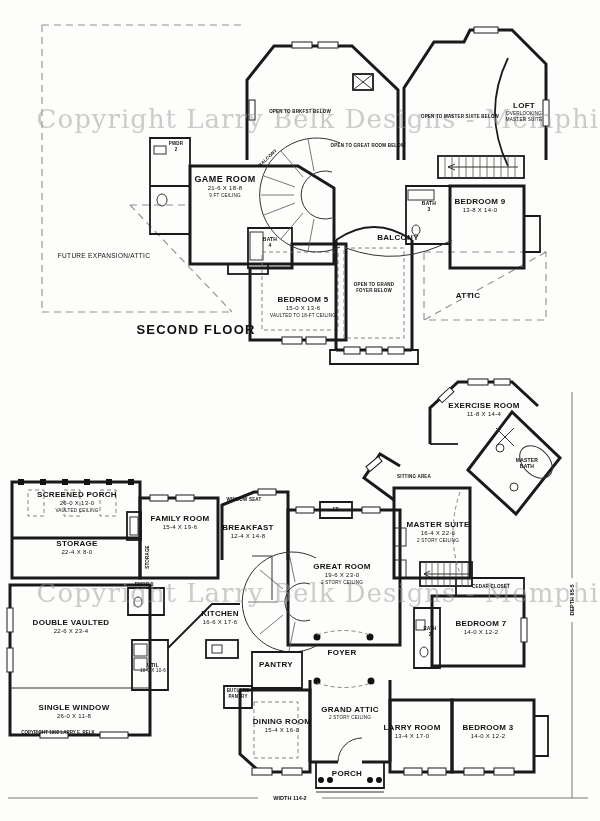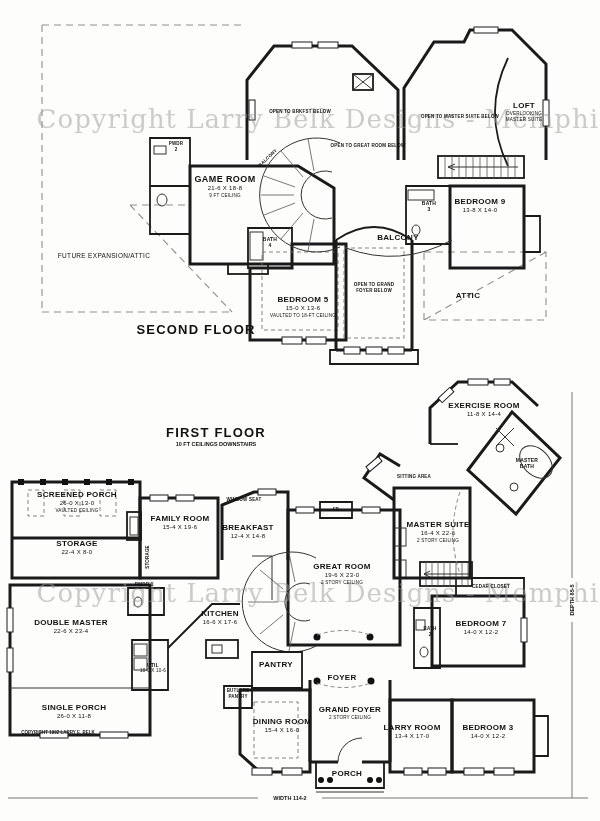--- a/index.html
+++ b/index.html
@@ -254,44 +254,40 @@
     <div>2</div>
   </div>
   <div class="lbl t4" style="left:300px;top:112px">OPEN TO BRKFST BELOW</div>
   <div class="lbl t4" style="left:368px;top:146px">OPEN TO GREAT ROOM BELOW</div>
   <div class="lbl t4" style="left:460px;top:117px">OPEN TO MASTER SUITE BELOW</div>
   <div class="lbl t4" style="left:374px;top:288px">
     <div>OPEN TO GRAND</div>
     <div>FOYER BELOW</div>
   </div>
 
-  <div class="lbl" style="left:216px;top:437px">
-    <div class="title">FIRST FLOOR</div>
-    <div class="sub">10 FT CEILINGS DOWNSTAIRS</div>
-  </div>
   <div class="lbl" style="left:77px;top:502px">
     <div class="rn8">SCREENED PORCH</div>
     <div class="rd">26-0 X 13-0</div>
     <div class="rt">VAULTED CEILING</div>
   </div>
   <div class="lbl" style="left:180px;top:523px">
     <div class="rn8">FAMILY ROOM</div>
     <div class="rd">15-4 X 19-6</div>
   </div>
   <div class="lbl" style="left:77px;top:548px">
     <div class="rn8">STORAGE</div>
     <div class="rd">22-4 X 8-0</div>
   </div>
   <div class="lbl t4 vert" style="left:148px;top:557px">STORAGE</div>
   <div class="lbl" style="left:71px;top:627px">
-    <div class="rn8">DOUBLE MASTER</div>
+    <div class="rn8">DOUBLE VAULTED</div>
     <div class="rd">22-6 X 23-4</div>
   </div>
   <div class="lbl" style="left:74px;top:712px">
-    <div class="rn8">SINGLE PORCH</div>
+    <div class="rn8">SINGLE WINDOW</div>
     <div class="rd">26-0 X 11-8</div>
   </div>
   <div class="lbl" style="left:153px;top:668px">
     <div class="t5">UTIL</div>
     <div class="rt">10-0 X 10-6</div>
   </div>
   <div class="lbl" style="left:220px;top:618px">
     <div class="rn8">KITCHEN</div>
     <div class="rd">16-6 X 17-6</div>
   </div>
@@ -300,32 +296,32 @@
     <div class="rn8">BREAKFAST</div>
     <div class="rd">12-4 X 14-8</div>
   </div>
   <div class="lbl t4" style="left:244px;top:500px">WINDOW SEAT</div>
   <div class="lbl" style="left:342px;top:574px">
     <div class="rn8">GREAT ROOM</div>
     <div class="rd">19-6 X 23-0</div>
     <div class="rt">2 STORY CEILING</div>
   </div>
   <div class="lbl t4" style="left:336px;top:510px">FP</div>
-  <div class="lbl rn8" style="left:342px;top:678px">FOYER</div>
+  <div class="lbl rn8" style="left:342px;top:653px">FOYER</div>
   <div class="lbl rn8" style="left:276px;top:665px">PANTRY</div>
   <div class="lbl t4" style="left:238px;top:694px">
     <div>BUTLERS</div>
     <div>PANTRY</div>
   </div>
   <div class="lbl" style="left:282px;top:726px">
     <div class="rn8">DINING ROOM</div>
     <div class="rd">15-4 X 16-0</div>
   </div>
   <div class="lbl" style="left:350px;top:713px">
-    <div class="rn8">GRAND FOYER</div>
+    <div class="rn8">GRAND ATTIC</div>
     <div class="rt">2 STORY CEILING</div>
   </div>
   <div class="lbl rn8" style="left:347px;top:774px">PORCH</div>
   <div class="lbl" style="left:412px;top:732px">
     <div class="rn8">LARRY ROOM</div>
     <div class="rd">13-4 X 17-0</div>
   </div>
   <div class="lbl" style="left:488px;top:732px">
     <div class="rn8">BEDROOM 3</div>
     <div class="rd">14-0 X 12-2</div>

